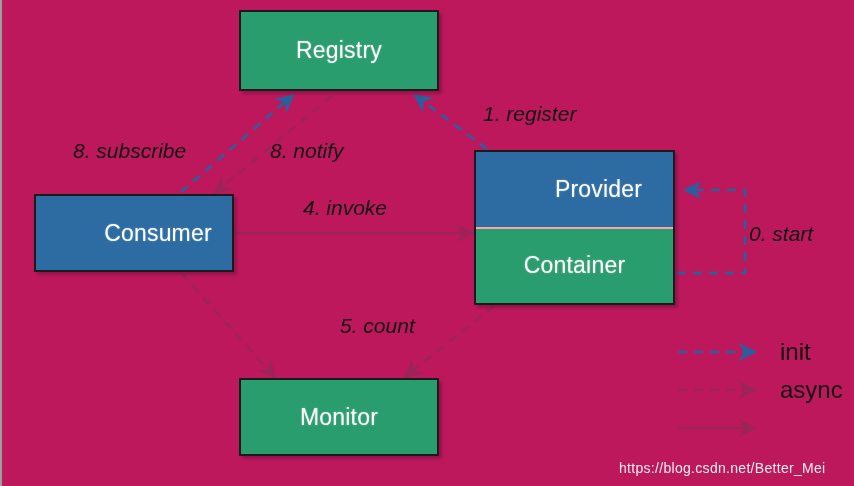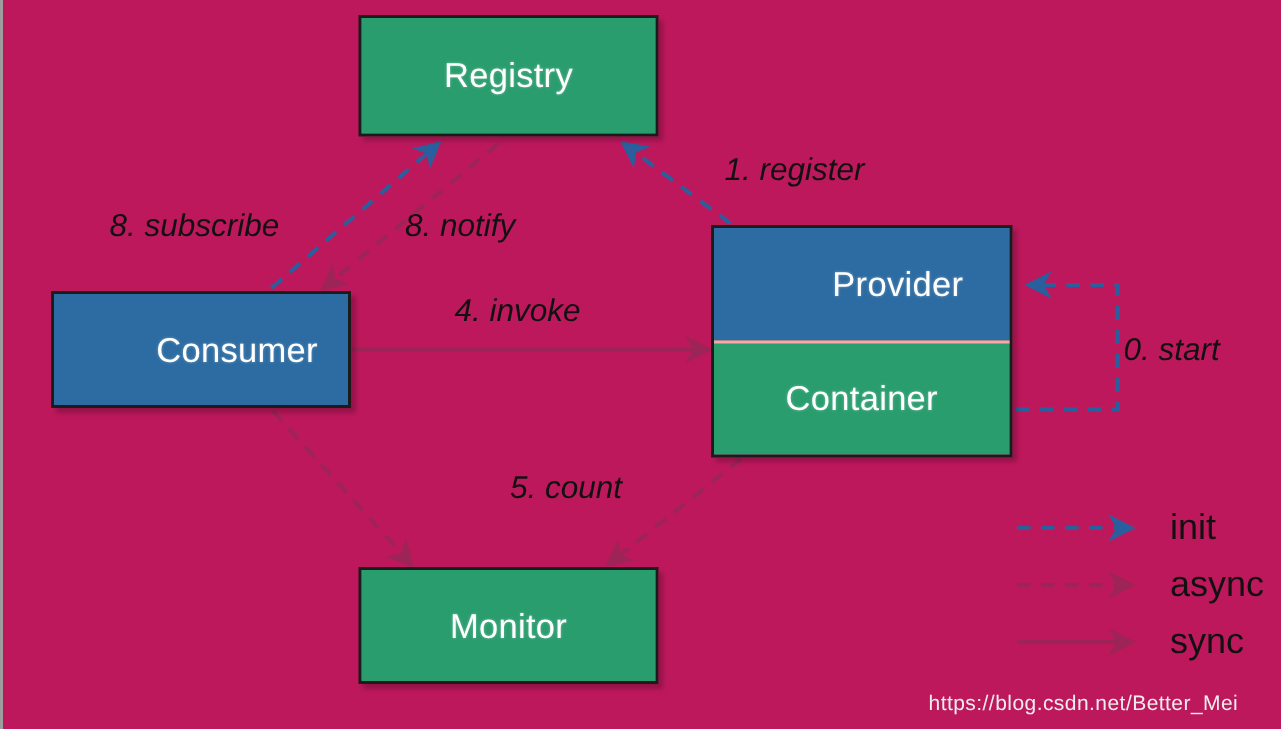--- a/index.html
+++ b/index.html
@@ -180,21 +180,17 @@
 
   <div id="legend">
     <div class="legend-row" id="legend-row-init">
       <div class="legend-swatch"></div>
       <div class="legend-text">init</div>
     </div>
     <div class="legend-row" id="legend-row-async">
       <div class="legend-swatch"></div>
       <div class="legend-text">async</div>
     </div>
-    <div class="legend-row" id="legend-row-sync">
-      <div class="legend-swatch"></div>
-      <div class="legend-text">sync</div>
-    </div>
   </div>
 
   <div id="watermark">https://blog.csdn.net/Better_Mei</div>
 
 </div>
 
 </body></html>

